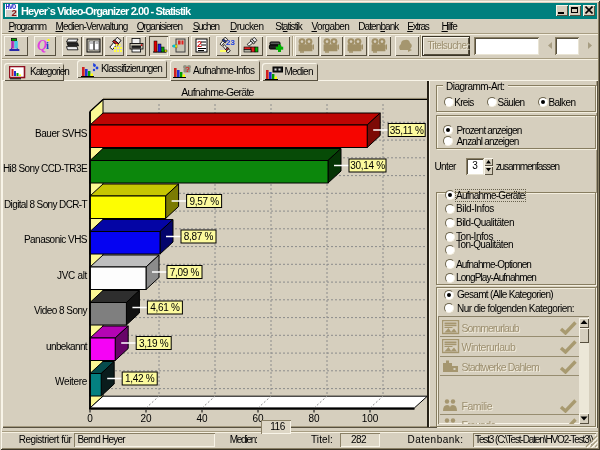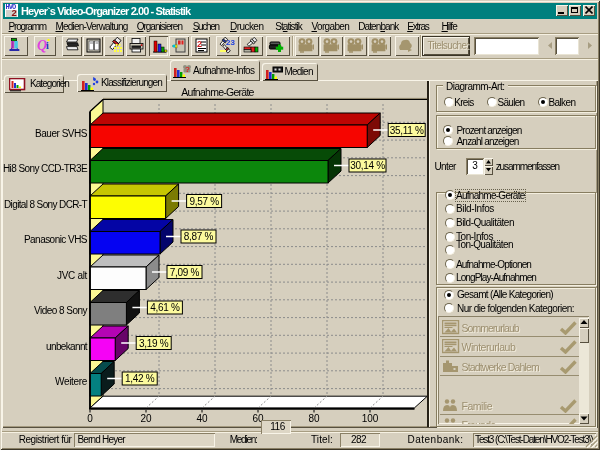--- a/index.html
+++ b/index.html
@@ -260,32 +260,32 @@
 <div class="abs white-sunken" style="left:474px;top:36.5px;width:64.5px;height:18px;"></div>
 <svg class="abs" style="left:546px;top:41px;" width="8" height="9" viewBox="0 0 8 9">
       <path d="M6 1 L2 4.5 L6 8 Z" fill="#a79d82"></path>
     </svg>
 <div class="abs white-sunken" style="left:555px;top:36.5px;width:24px;height:18px;"></div>
 <svg class="abs" style="left:586px;top:41px;" width="8" height="9" viewBox="0 0 8 9">
       <path d="M2 1 L6 4.5 L2 8 Z" fill="#a79d82"></path>
     </svg>
 
 <div class="abs" style="left:2px;top:80px;width:596px;height:348px;background:#d6cfbe;box-shadow:inset 1px 1px 0 #f8f4e8, inset -1px -1px 0 #57503f, inset -2px -2px 0 #a49a80;"></div>
-<div class="abs raised" style="left:3.5px;top:63px;width:60px;height:18px;border-radius:3px 3px 0 0;margin-top:12px;">
+<div class="abs raised" style="left:3.5px;top:63px;width:60px;height:18px;border-radius:3px 3px 0 0;">
       <svg class="abs" style="left:5px;top:2.5px;" width="18" height="14" viewBox="0 0 18 14">
         <rect x="0.5" y="0.5" width="15" height="11" fill="#fff" stroke="#901020" stroke-width="1.6"></rect>
         <rect x="2.5" y="3" width="2" height="7" fill="#d02020"></rect>
         <rect x="5" y="5" width="2" height="5" fill="#2030d0"></rect>
         <rect x="7.5" y="7" width="2" height="3" fill="#00a000"></rect>
         <rect x="10" y="8.5" width="2" height="1.5" fill="#ffff00"></rect>
         <line x1="1" y1="12.8" x2="12" y2="12.8" stroke="#000"></line>
       </svg>
       <div class="t" style="left:26.5px;top:3px;letter-spacing:-0.94px;">Kategorien</div>
     </div>
-<div class="abs raised" style="left:77px;top:74px;width:90px;height:18px;border-radius:3px 3px 0 0;">
+<div class="abs raised" style="left:77px;top:60px;width:90px;height:18px;border-radius:3px 3px 0 0;">
       <svg class="abs" style="left:4px;top:2.5px;" width="18" height="14" viewBox="0 0 18 14">
         <rect x="1" y="4" width="2.6" height="9" fill="#d02020"></rect>
         <rect x="4" y="6" width="2.6" height="7" fill="#2030d0"></rect>
         <rect x="7" y="8" width="2.4" height="5" fill="#00a000"></rect>
         <rect x="9.6" y="10.5" width="2.4" height="2.5" fill="#ffff00"></rect>
         <line x1="0" y1="13.5" x2="13" y2="13.5" stroke="#000"></line>
         <g fill="#2040e0">
           <circle cx="13.5" cy="2.5" r="1.4"></circle>
           <circle cx="16" cy="5" r="1.4"></circle>
           <circle cx="13" cy="7" r="1.2"></circle>

